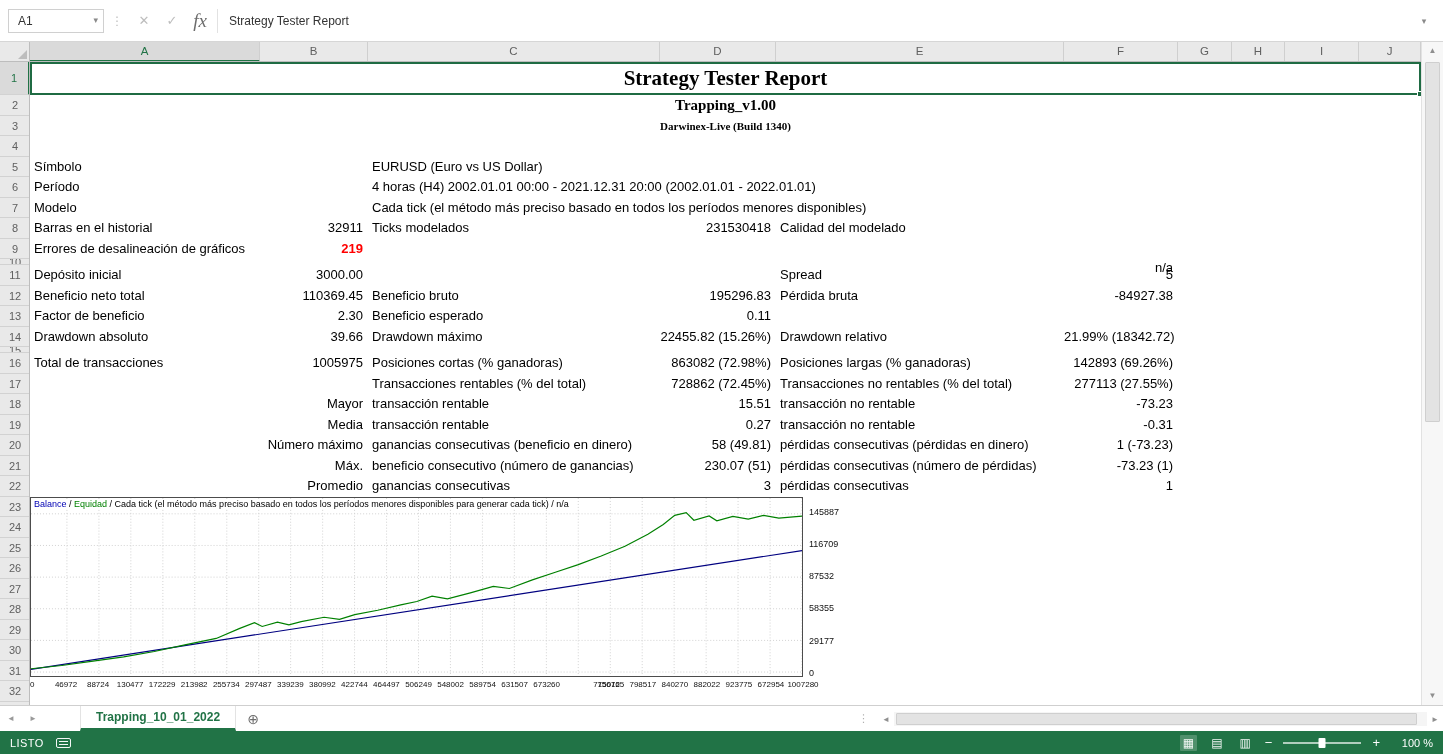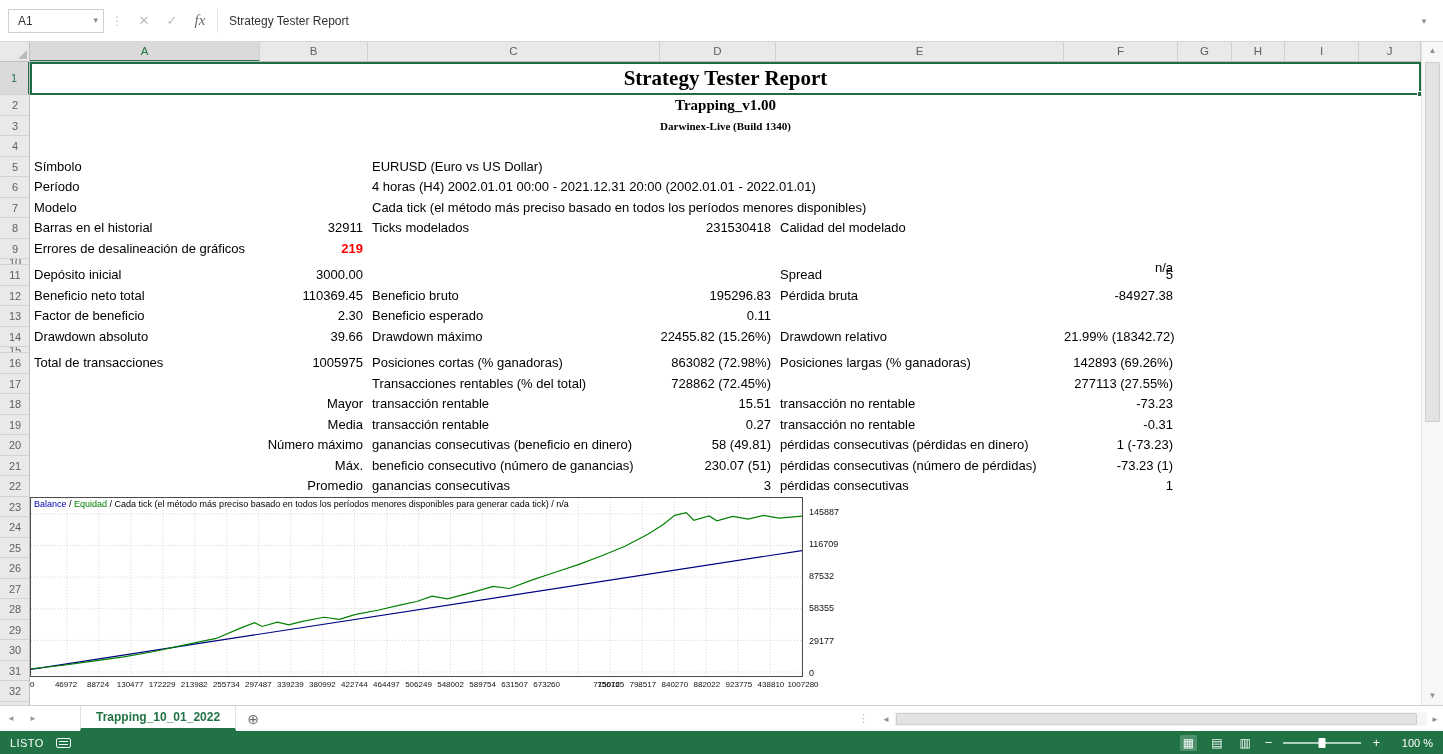--- a/index.html
+++ b/index.html
@@ -8,21 +8,21 @@
   .app{position:absolute;inset:0;display:flex;flex-direction:column;background:#fff;}
 
   
   .formula-row{height:42px;background:#fff;border-bottom:1px solid #d6d6d6;
     display:flex;align-items:center;padding:0 8px;flex:0 0 auto;}
   .name-box{width:96px;height:24px;border:1px solid #d0d0d0;display:flex;align-items:center;
     padding-left:9px;font-size:12px;color:#333;position:relative;background:#fff;}
   .nb-arrow{position:absolute;right:5px;top:5px;color:#8a8a8a;font-size:9px;}
   .fb-dots{color:#c0c0c0;margin:0 7px;font-size:12px;}
   .fb-btn{width:28px;text-align:center;font-size:13px;color:#bdbdbd;}
-  .fb-btn.fx{color:#6d6d6d;font-family:"Liberation Serif",serif;font-style:italic;font-size:15px;}
+  .fb-btn.fx{color:#6d6d6d;font-family:"Liberation Serif",serif;font-style:italic;font-size:19px;}
   .fb-sep{width:1px;height:24px;background:#e2e2e2;margin:0 3px;}
   .fb-input{flex:1;font-size:12px;color:#333;padding-left:8px;white-space:nowrap;overflow:hidden;}
   .fb-expand{width:22px;text-align:center;color:#8a8a8a;font-size:9px;}
 
   
   .sheet{position:relative;flex:1;background:#fff;overflow:hidden;}
   .corner{position:absolute;left:0;top:0;width:30px;height:20px;background:#E9E9E9;
     border-right:1px solid #bdbdbd;border-bottom:1px solid #bdbdbd;z-index:3;}
   .corner:after{content:"";position:absolute;right:2px;bottom:2px;
     border-left:9px solid transparent;border-bottom:9px solid #bdbdbd;}
@@ -231,21 +231,21 @@
           <div class="xlab" style="left: 420.544px;">548002</div>
           <div class="xlab" style="left: 452.585px;">589754</div>
           <div class="xlab" style="left: 484.627px;">631507</div>
           <div class="xlab" style="left: 516.669px;">673260</div>
           <div class="xlab" style="left: 548.71px; margin-left: 28px;">715012</div>
           <div class="xlab" style="left: 580.751px;">756765</div>
           <div class="xlab" style="left: 612.793px;">798517</div>
           <div class="xlab" style="left: 644.834px;">840270</div>
           <div class="xlab" style="left: 676.875px;">882022</div>
           <div class="xlab" style="left: 708.917px;">923775</div>
-          <div class="xlab" style="left: 740.958px;">438810</div>
+          <div class="xlab" style="left: 740.958px;">672954</div>
           <div class="xlab" style="left: 773px;">1007280</div>
         </div>
     <div class="cell span title" style="top: 0px; height: 33px; left: 0px; width: 1391px;">Strategy Tester Report</div>
         <div class="cell span subtitle" style="top: 33px; height: 20.5px; left: 0px; width: 1391px; font-family: Liberation Serif, serif;">Trapping_v1.00</div>
         <div class="cell span build" style="top: 53.5px; height: 20.5px; left: 0px; width: 1391px;">Darwinex-Live (Build 1340)</div>
         <div class="cell" style="top: 94.5px; height: 20.5px; line-height: 20.5px; left: 0px;">Símbolo</div>
         <div class="cell" style="top: 94.5px; height: 20.5px; line-height: 20.5px; left: 338px;">EURUSD (Euro vs US Dollar)</div>
         <div class="cell" style="top: 115px; height: 20.5px; line-height: 20.5px; left: 0px;">Período</div>
         <div class="cell" style="top: 115px; height: 20.5px; line-height: 20.5px; left: 338px;">4 horas (H4) 2002.01.01 00:00 - 2021.12.31 20:00 (2002.01.01 - 2022.01.01)</div>
         <div class="cell" style="top: 135.5px; height: 20.5px; line-height: 20.5px; left: 0px;">Modelo</div>
@@ -279,20 +279,21 @@
         <div class="cell" style="top: 264.5px; height: 20.5px; line-height: 20.5px; left: 746px;">Drawdown relativo</div>
         <div class="cell right" style="top: 264.5px; height: 20.5px; line-height: 20.5px; left: 1034px; width: 114px;">21.99% (18342.72)</div>
         <div class="cell" style="top: 291px; height: 20.5px; line-height: 20.5px; left: 0px;">Total de transacciones</div>
         <div class="cell right" style="top: 291px; height: 20.5px; line-height: 20.5px; left: 230px; width: 108px;">1005975</div>
         <div class="cell" style="top: 291px; height: 20.5px; line-height: 20.5px; left: 338px;">Posiciones cortas (% ganadoras)</div>
         <div class="cell right" style="top: 291px; height: 20.5px; line-height: 20.5px; left: 630px; width: 116px;">863082 (72.98%)</div>
         <div class="cell" style="top: 291px; height: 20.5px; line-height: 20.5px; left: 746px;">Posiciones largas (% ganadoras)</div>
         <div class="cell right" style="top: 291px; height: 20.5px; line-height: 20.5px; left: 1034px; width: 114px;">142893 (69.26%)</div>
         <div class="cell" style="top: 311.5px; height: 20.5px; line-height: 20.5px; left: 338px;">Transacciones rentables (% del total)</div>
         <div class="cell right" style="top: 311.5px; height: 20.5px; line-height: 20.5px; left: 630px; width: 116px;">728862 (72.45%)</div>
+        <div class="cell" style="top: 311.5px; height: 20.5px; line-height: 20.5px; left: 746px;">Transacciones no rentables (% del total)</div>
         <div class="cell right" style="top: 311.5px; height: 20.5px; line-height: 20.5px; left: 1034px; width: 114px;">277113 (27.55%)</div>
         <div class="cell right" style="top: 332px; height: 20.5px; line-height: 20.5px; left: 230px; width: 108px;">Mayor</div>
         <div class="cell" style="top: 332px; height: 20.5px; line-height: 20.5px; left: 338px;">transacción rentable</div>
         <div class="cell right" style="top: 332px; height: 20.5px; line-height: 20.5px; left: 630px; width: 116px;">15.51</div>
         <div class="cell" style="top: 332px; height: 20.5px; line-height: 20.5px; left: 746px;">transacción no rentable</div>
         <div class="cell right" style="top: 332px; height: 20.5px; line-height: 20.5px; left: 1034px; width: 114px;">-73.23</div>
         <div class="cell right" style="top: 352.5px; height: 20.5px; line-height: 20.5px; left: 230px; width: 108px;">Media</div>
         <div class="cell" style="top: 352.5px; height: 20.5px; line-height: 20.5px; left: 338px;">transacción rentable</div>
         <div class="cell right" style="top: 352.5px; height: 20.5px; line-height: 20.5px; left: 630px; width: 116px;">0.27</div>
         <div class="cell" style="top: 352.5px; height: 20.5px; line-height: 20.5px; left: 746px;">transacción no rentable</div>

